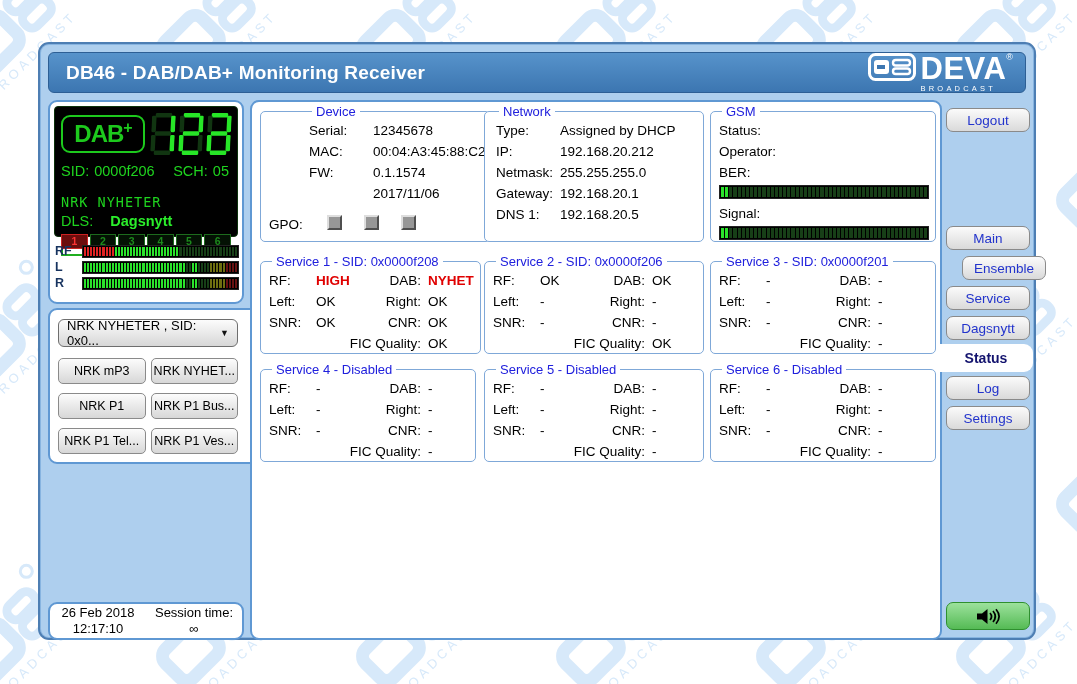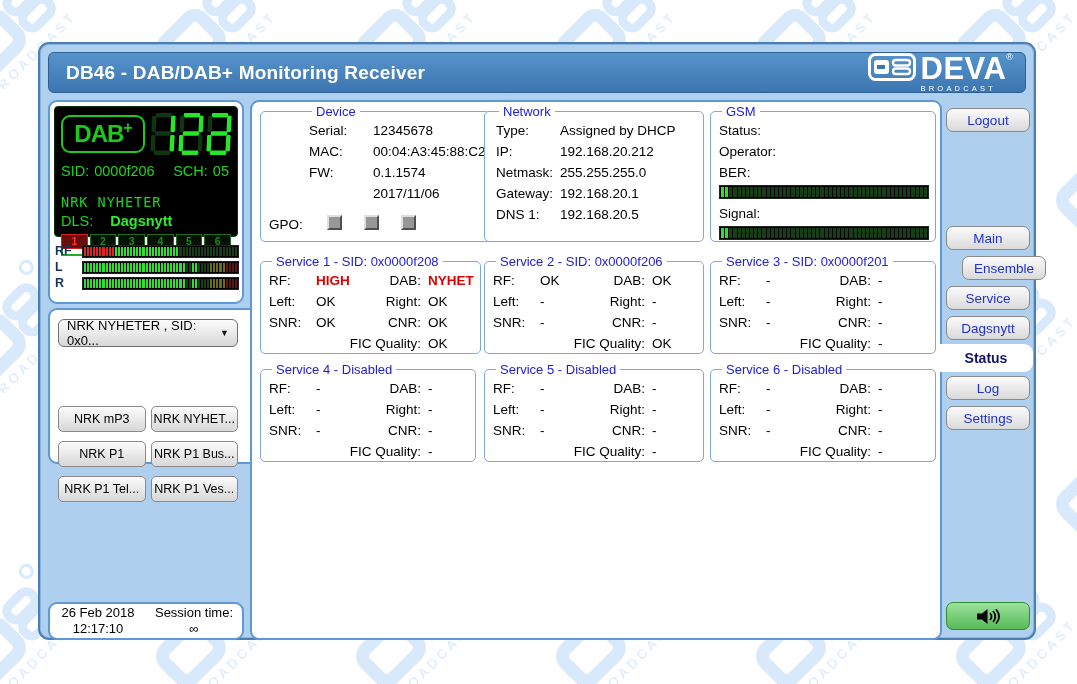--- a/index.html
+++ b/index.html
@@ -73,21 +73,21 @@
   .meter-bar{flex:1;height:13px;background:#000;border:1px solid #222;display:flex;gap:1px;padding:1px;box-sizing:border-box;}
   .seg{flex:1;}
 
   
   #station-select{
     position:absolute;left:8px;top:9px;width:180px;height:28px;box-sizing:border-box;
     background:linear-gradient(#fcfcfc,#d7d7d7);border:1px solid #6e6e6e;border-radius:6px;
     display:flex;align-items:center;padding:0 8px;font-size:13px;cursor:default;
   }
   #station-select .caret{margin-left:auto;font-size:9px;color:#111;}
-  #preset-grid{position:absolute;left:8px;top:48px;width:180px;display:grid;grid-template-columns:1fr 1fr;gap:9px 5px;margin-top:48px;}
+  #preset-grid{position:absolute;left:8px;top:48px;width:180px;display:grid;grid-template-columns:1fr 1fr;gap:9px 5px;}
   .preset-btn{
     height:26px;background:linear-gradient(#fcfcfc,#d7d7d7);border:1px solid #8a8a8a;border-radius:5px;
     font-size:12.5px;color:#000;font-family:inherit;padding:0 2px;overflow:hidden;white-space:nowrap;
   }
 
   
   .dt-col{flex:1;text-align:center;font-size:13px;line-height:16px;}
 
   
   fieldset{position:absolute;border:1px solid #7fa8d8;border-radius:5px;margin:0;padding:1px 6px 4px 8px;box-sizing:border-box;background:#fff;}

